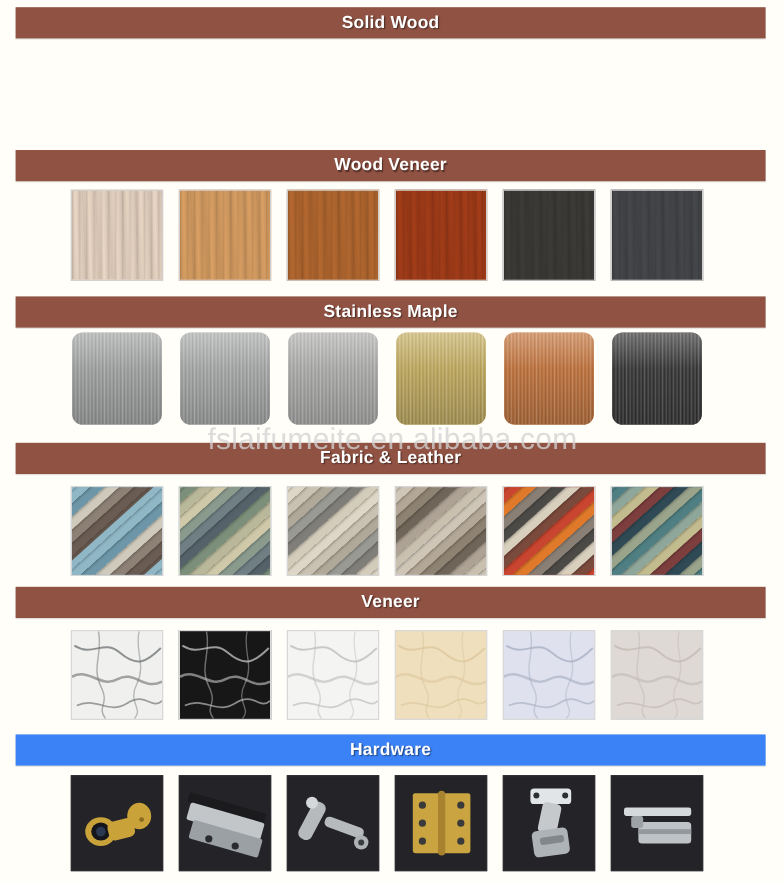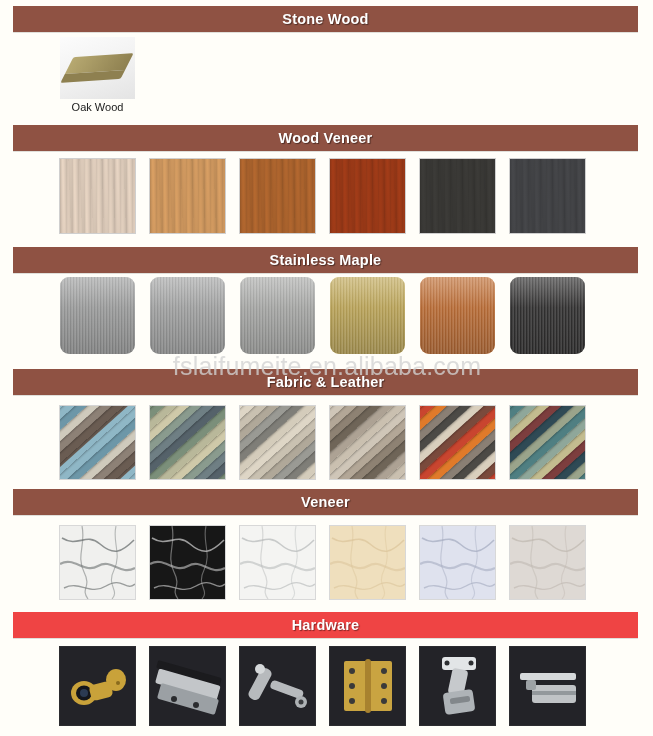--- a/index.html
+++ b/index.html
@@ -160,32 +160,23 @@
     white-space: nowrap;
     z-index: 40;
   }
 </style>
 </head>
 <body>
 
 <div id="page">
     <div class="section">
       <div class="bar" style="top: 6px; background: rgb(143, 82, 67);">
-        <div class="bar-title">Stone Wood</div>
+        <div class="bar-title">Solid Wood</div>
       </div>
       <div class="strip" style="top: 37px;">
-        <div class="cell">
-          <div class="tile t-solid" style="background: linear-gradient(160deg, rgb(252, 252, 252) 0%, rgb(242, 242, 242) 50%, rgb(228, 228, 228) 100%);">
-            <div class="plank">
-              <div class="top" style="background: linear-gradient(100deg, rgb(183, 169, 113), rgb(142, 128, 80));"></div>
-              <div class="side" style="background: rgb(142, 128, 80);"></div>
-            </div>
-          </div>
-          <div class="caption">Oak Wood</div>
-        </div>
       </div>
     </div>
     <div class="section">
       <div class="bar" style="top: 125px; background: rgb(143, 82, 67);">
         <div class="bar-title">Wood Veneer</div>
       </div>
       <div class="strip" style="top: 158px;">
         <div class="cell">
           <div class="tile t-veneer" style="background: rgb(233, 214, 196);">
             <div class="grain" style="background: linear-gradient(rgb(233, 214, 196), rgb(233, 214, 196));"></div>
@@ -461,21 +452,21 @@
                 <path d="M4 62 C20 54, 30 70, 46 60 S66 66, 75 58" fill="none" stroke="#c0b9b2" stroke-width="1.4" opacity=".65"></path>
                 <path d="M22 0 C26 18, 16 30, 24 46 S20 62, 28 73" fill="none" stroke="#c0b9b2" stroke-width="1.2" opacity=".5"></path>
                 <path d="M56 0 C52 16, 62 28, 54 44 S60 64, 52 73" fill="none" stroke="#c0b9b2" stroke-width="1.1" opacity=".45"></path>
               </svg>
             </div>
           </div>
         </div>
       </div>
     </div>
     <div class="section">
-      <div class="bar" style="top: 612px; background: #ef4444;">
+      <div class="bar" style="top: 612px; background: #3b82f6;">
         <div class="bar-title">Hardware</div>
       </div>
       <div class="strip" style="top: 646px;">
         <div class="cell">
           <div class="tile t-hw">
             <div class="hw-art">
               <svg viewBox="0 0 75 78" preserveAspectRatio="none">
                 <ellipse cx="24" cy="46" rx="13" ry="12" fill="#c9a23a"></ellipse>
                 <ellipse cx="24" cy="46" rx="8" ry="7.5" fill="#14161c"></ellipse>
                 <ellipse cx="24" cy="46" rx="4" ry="4" fill="#2b3a52"></ellipse>

